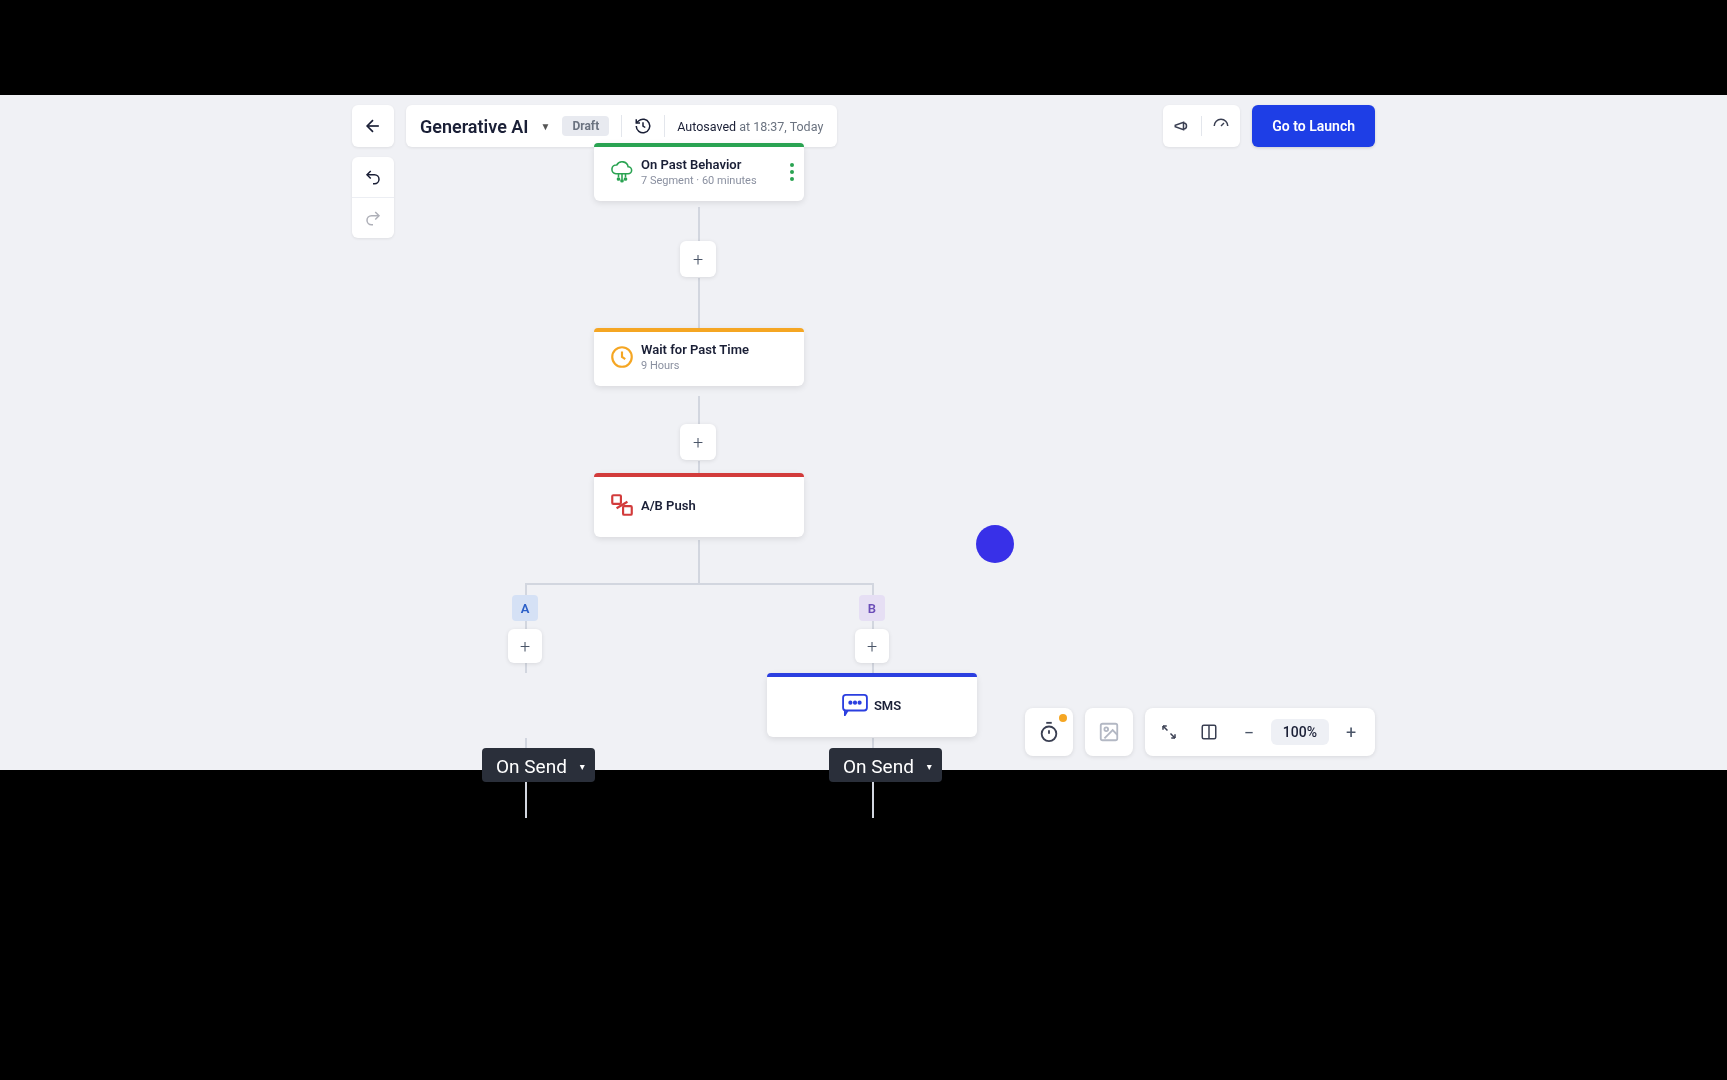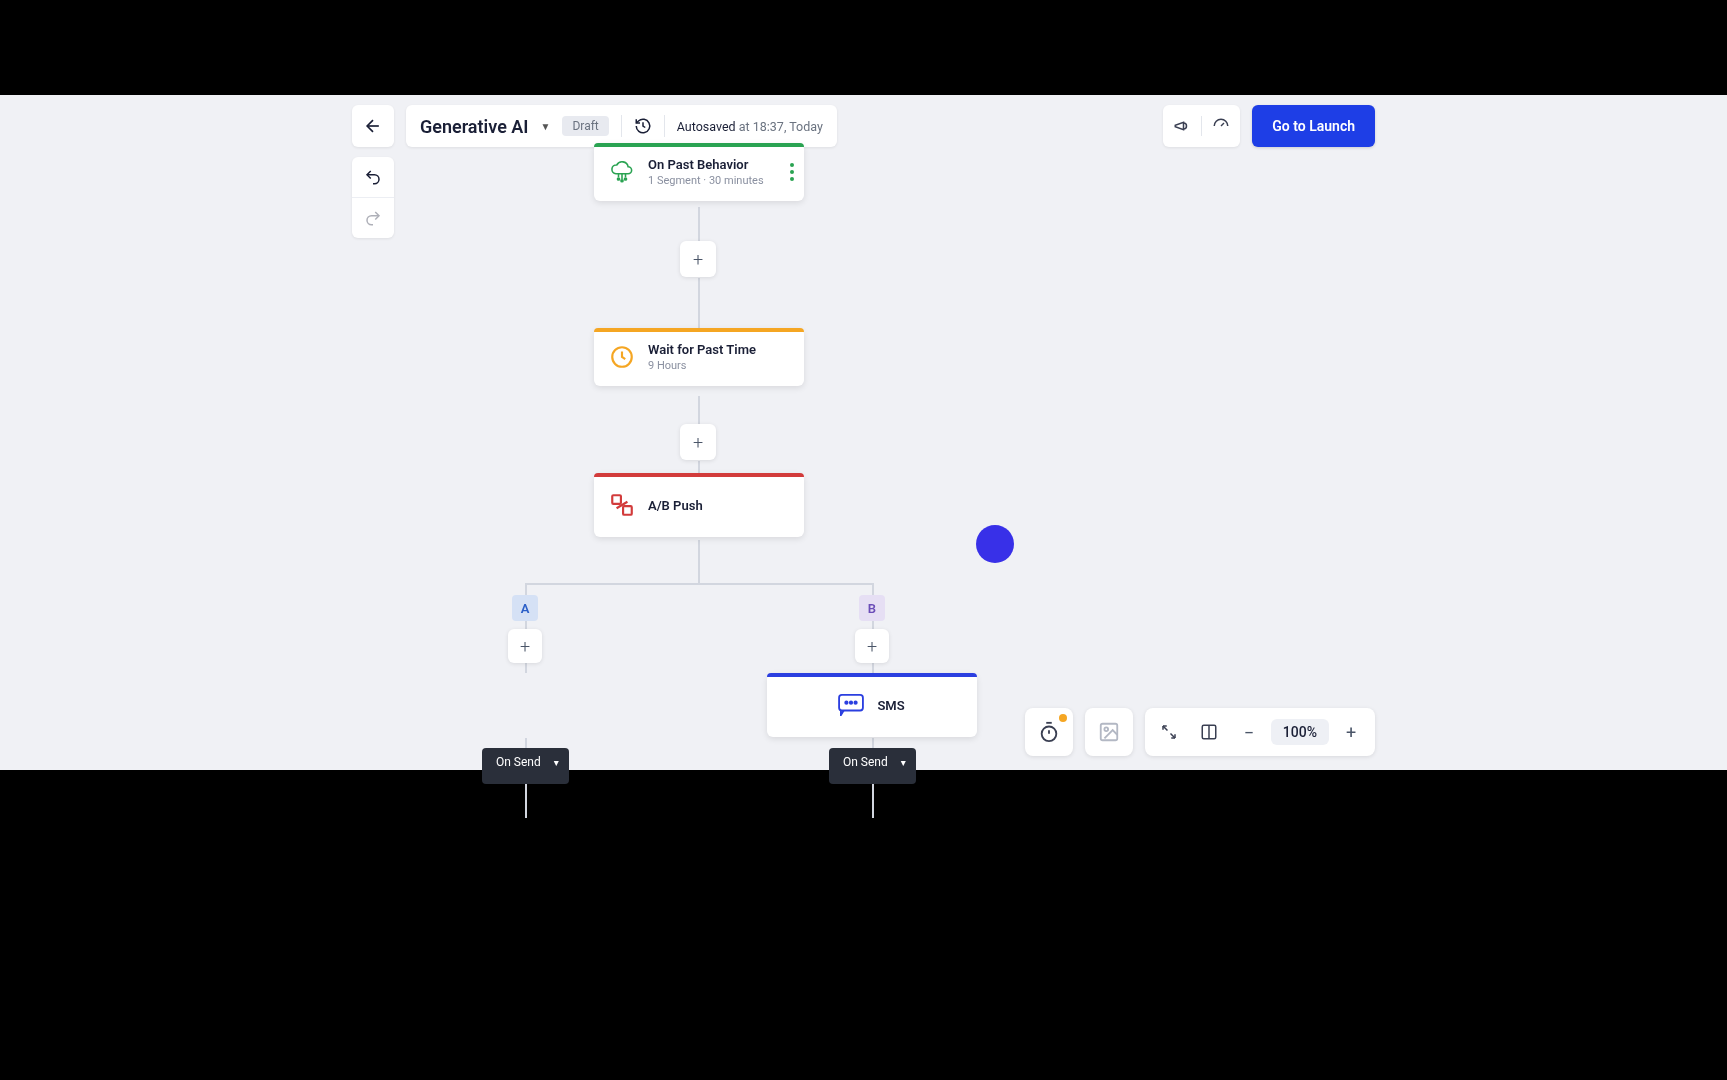--- a/index.html
+++ b/index.html
@@ -5,53 +5,53 @@
   * { box-sizing: border-box; margin: 0; padding: 0; font-family: -apple-system, BlinkMacSystemFont, "Segoe UI", Roboto, sans-serif; }
   body { background: #000; width: 1727px; height: 1080px; overflow: hidden; position: relative; }
   .viewport { position: absolute; top: 95px; left: 0; width: 1727px; height: 675px; background: #f0f1f5; }
   .stage { position:absolute; left:338px; right:0; width:1051px; height:675px; background:#f0f1f5; }
 
   
   .back-btn { position:absolute; top:10px; left:14px; width:42px; height:42px; background:#fff; border-radius:6px; display:flex; align-items:center; justify-content:center; box-shadow:0 1px 3px rgba(0,0,0,.08); cursor:pointer; }
   .titlebar { position:absolute; top:10px; left:68px; height:42px; background:#fff; border-radius:6px; display:flex; align-items:center; padding:0 14px; box-shadow:0 1px 3px rgba(0,0,0,.08); gap:12px; }
   .title-name { font-size:18px; font-weight:600; color:#1a1f36; }
   .caret-down { font-size:10px; color:#555; }
-  .draft-pill { background:#e8eaf0; color:#6b7380; font-size:12px; padding:3px 10px; border-radius:4px; font-weight:400; }
+  .draft-pill { background:#e8eaf0; color:#6b7380; font-size:12px; padding:3px 10px; border-radius:4px; font-weight:700; }
   .vsep { width:1px; height:22px; background:#e3e6ec; }
   .autosave-line { font-size:12.5px; color:#6b7380; }
   .autosave-line b { color:#1a1f36; font-weight:400; }
 
   .undo-redo { position:absolute; top:62px; left:14px; width:42px; background:#fff; border-radius:6px; box-shadow:0 1px 3px rgba(0,0,0,.08); }
   .undo-redo .ub { height:40px; display:flex; align-items:center; justify-content:center; cursor:pointer; }
   .undo-redo .ub.disabled { opacity:.35; }
   .undo-redo .sep { height:1px; background:#eceef3; }
 
   
   .toolbar-right { position:absolute; top:10px; right:14px; display:flex; gap:12px; }
   .icon-pair { background:#fff; border-radius:6px; height:42px; display:flex; align-items:center; padding:0 10px; gap:10px; box-shadow:0 1px 3px rgba(0,0,0,.08); }
   .icon-pair .vsep2 { width:1px; height:20px; background:#e3e6ec; }
   .launch-btn { background:#1e3ee6; color:#fff; border:none; border-radius:6px; height:42px; padding:0 20px; font-size:14px; font-weight:600; cursor:pointer; box-shadow:0 1px 3px rgba(0,0,0,.15); }
 
   
   .canvas { position:absolute; top:48px; left:0; right:0; bottom:0; }
-  .node { position:absolute; width:210px; background:#fff; border-radius:6px; box-shadow:0 2px 6px rgba(0,0,0,.1); padding:14px 16px 14px 14px; display:flex; align-items:center; gap:12px; }
+  .node { position:absolute; width:210px; background:#fff; border-radius:6px; box-shadow:0 2px 6px rgba(0,0,0,.1); padding:14px 16px 14px 14px; display:flex; align-items:center; gap:5px; }
   .node .bar { position:absolute; top:0; left:0; right:0; height:4px; border-radius:6px 6px 0 0; }
   .node .icon-slot { width:28px; height:28px; display:flex; align-items:center; justify-content:center; flex-shrink:0; }
   .node .text .t1 { font-size:13px; font-weight:600; color:#1a1f36; }
   .node .text .t2 { font-size:11px; color:#8a90a0; margin-top:2px; }
   .node .kebab { position:absolute; right:10px; top:50%; transform:translateY(-50%); display:flex; flex-direction:column; gap:3px; cursor:pointer; }
   .node .kebab span { width:4px; height:4px; background:#2aa352; border-radius:50%; }
 
   .add-btn { position:absolute; width:36px; height:36px; background:#fff; border-radius:6px; box-shadow:0 1px 4px rgba(0,0,0,.1); display:flex; align-items:center; justify-content:center; font-size:18px; color:#4a5568; cursor:pointer; font-weight:300; }
 
   .branch-label { position:absolute; width:26px; height:26px; display:flex; align-items:center; justify-content:center; font-size:13px; font-weight:600; border-radius:4px; }
   .branch-a { background:#d5e1f5; color:#2b5fc8; }
   .branch-b { background:#e6dff4; color:#6b4db8; }
 
-  .onsend { position:absolute; background:#2a2f3a; color:#fff; font-size:12px; padding:7px 28px 15px 14px; border-radius:4px; display:flex; align-items:center; gap:8px; cursor:pointer; }
+  .onsend { position:absolute; background:#2a2f3a; color:#fff; font-size:19px; padding:7px 28px 4px 14px; border-radius:4px; display:flex; align-items:center; gap:8px; cursor:pointer; }
   .onsend::after { content:"▾"; position:absolute; right:10px; font-size:10px; }
 
   
   .vline { position:absolute; width:1.5px; background:#d2d6df; }
   .hline { position:absolute; height:1.5px; background:#d2d6df; }
 
   
   .blue-dot { position:absolute; width:38px; height:38px; border-radius:50%; background:#3830e8; }
 
   
@@ -155,21 +155,21 @@
               <path d="M12 18v4"></path>
               <path d="M16 18v6"></path>
               <path d="M20 18v4"></path>
               <circle cx="12" cy="24" r="1.2" fill="#2aa352"></circle>
               <circle cx="16" cy="26" r="1.2" fill="#2aa352"></circle>
               <circle cx="20" cy="24" r="1.2" fill="#2aa352"></circle>
             </svg>
       </div>
       <div class="text">
         <div class="t1">On Past Behavior</div>
-        <div class="t2">1 Segment · 30 minutes</div>
+        <div class="t2">7 Segment · 60 minutes</div>
       </div>
       <div class="kebab">
             <span></span>
             <span></span>
             <span></span>
           </div>
     </div>
 
     <div class="add-btn" style="left:342px; top:98px;">+</div>
 

